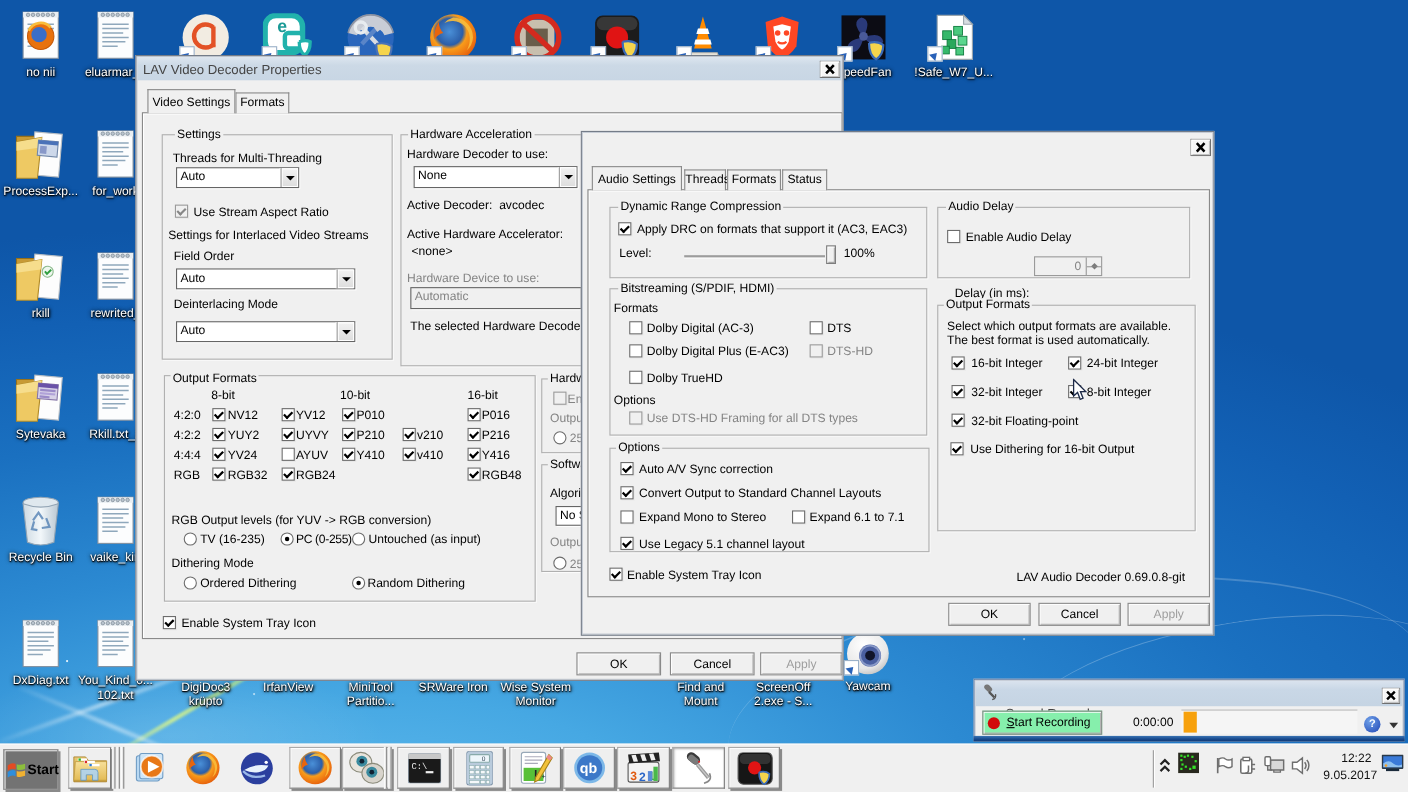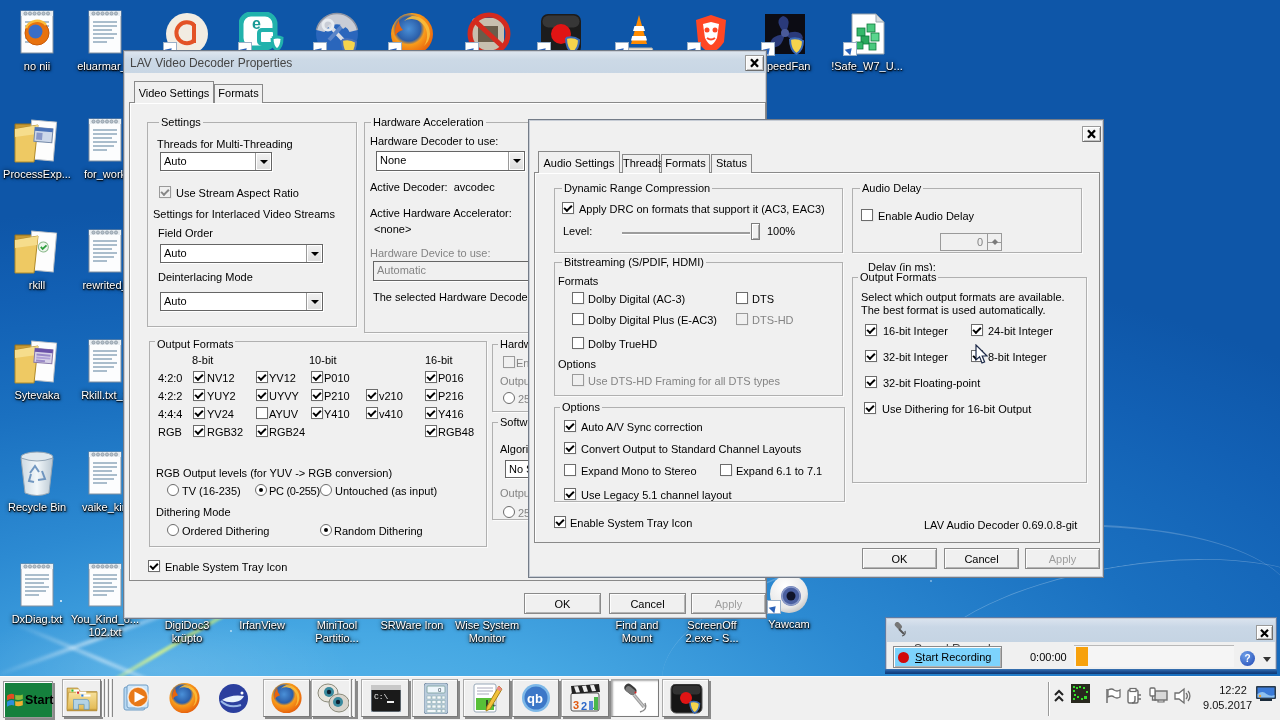--- a/index.html
+++ b/index.html
@@ -672,35 +672,35 @@
     <svg style="position:absolute;left:5px;top:3px;" width="18" height="17" viewBox="0 0 18 17">
       <rect x="2" y="1" width="8" height="5" rx="2.5" transform="rotate(45 6 4)" fill="#777"></rect>
       <line x1="7" y1="7" x2="12" y2="12" stroke="#555" stroke-width="2"></line>
       <path d="M13 9 q1 4 -3 5" stroke="#555" stroke-width="1.2" fill="none"></path>
     </svg>
     <span class="tt" style="left:27px;margin-top:19px;">Sound Recorder</span>
   </div>
   <div class="xbtn" style="right:3px; top:7px; width:17px; height:15px;"><svg width="15" height="13" viewBox="0 0 15 13">
         <path d="M4 2.8 L11 9.8 M11 2.8 L4 9.8" stroke="#000" stroke-width="2.2"></path>
       </svg></div>
-  <div class="btn" style="left:7px; top:28px; width:109px; height:22px; background:#7dd3fc;">
+  <div class="btn" style="left:7px; top:28px; width:109px; height:22px; background:#86efac;">
     <i style="position:absolute; left:4px; top:5px; width:11px; height:11px; border-radius:50%; background:#d20a0a;"></i>
     <span style="position:absolute; left:21px; top:4px; font-size:11px;"><u>S</u>tart Recording</span>
   </div>
   <div class="t" style="left:144px; top:33px;">0:00:00</div>
   <div style="position:absolute; left:188px; top:27px; width:160px; height:22px; background:#f5f5f5; border-top:1px solid #b9b9b9;"></div>
   <div style="position:absolute; left:190px; top:29px; width:12px; height:19px; background:#f7a10c;"></div>
   <div style="position:absolute; left:354px; top:33px; width:15px; height:15px; border-radius:50%; background:radial-gradient(circle at 35% 30%, #6fa0e8, #1f46b4); color:#fff; font-size:10px; font-weight:bold; text-align:center; line-height:15px;">?</div>
   <div style="position:absolute; left:377px; top:39px; border:4px solid transparent; border-top:5px solid #333;"></div>
   <div style="position:absolute; left:-1px; right:-1px; bottom:-1px; height:5px; background:linear-gradient(#3a74b4,#17488c 60%,#123a74);"></div>
 </div>
 
 <div id="tbar" style="position:absolute; z-index:40; left:0; top:676px; width:1280px; height:44px; background:#f0f0f0; border-top:1px solid #fbfbfb;">
 
-  <div class="tb-btn" style="position:absolute; left:3px; top:4px; width:50px; height:37px; background:#15803d; border:1px solid #999; box-shadow:inset 1px 1px 0 #fff, 2px 2px 0 #8a8a8a;">
+  <div class="tb-btn" style="position:absolute; left:3px; top:4px; width:50px; height:37px; background:#737373; border:1px solid #999; box-shadow:inset 1px 1px 0 #fff, 2px 2px 0 #8a8a8a;">
     <svg width="18" height="18" style="position:absolute;left:2px;top:9px;" viewBox="0 0 18 18">
 <path d="M1 4.8 Q4.5 1.8 8.2 3.4 L8.2 8.3 Q4.5 6.9 1 9.6 Z" fill="#e44c22"></path>
 <path d="M9.2 3.8 Q12.5 5 16.8 3.4 L16.8 8.1 Q12.5 9.8 9.2 8.6 Z" fill="#8cbe3c"></path>
 <path d="M1 10.8 Q4.5 8.2 8.2 9.6 L8.2 14.6 Q4.5 13.2 1 15.8 Z" fill="#2e8edc"></path>
 <path d="M9.2 9.9 Q12.5 11.2 16.8 9.5 L16.8 14.3 Q12.5 16 9.2 14.8 Z" fill="#f0b132"></path>
 </svg>
     <span style="position:absolute; left:21px; top:11px; font-size:12.5px; font-weight:bold;">Start</span>
   </div>
 <div style="position:absolute;left:1048px;top:5px;bottom:4px;width:2px;border-left:1px solid #9a9a9a;border-right:1px solid #fff"></div>
 <svg class="tico" style="left:1053px;top:12px" width="12" height="14" viewBox="0 0 12 14">

